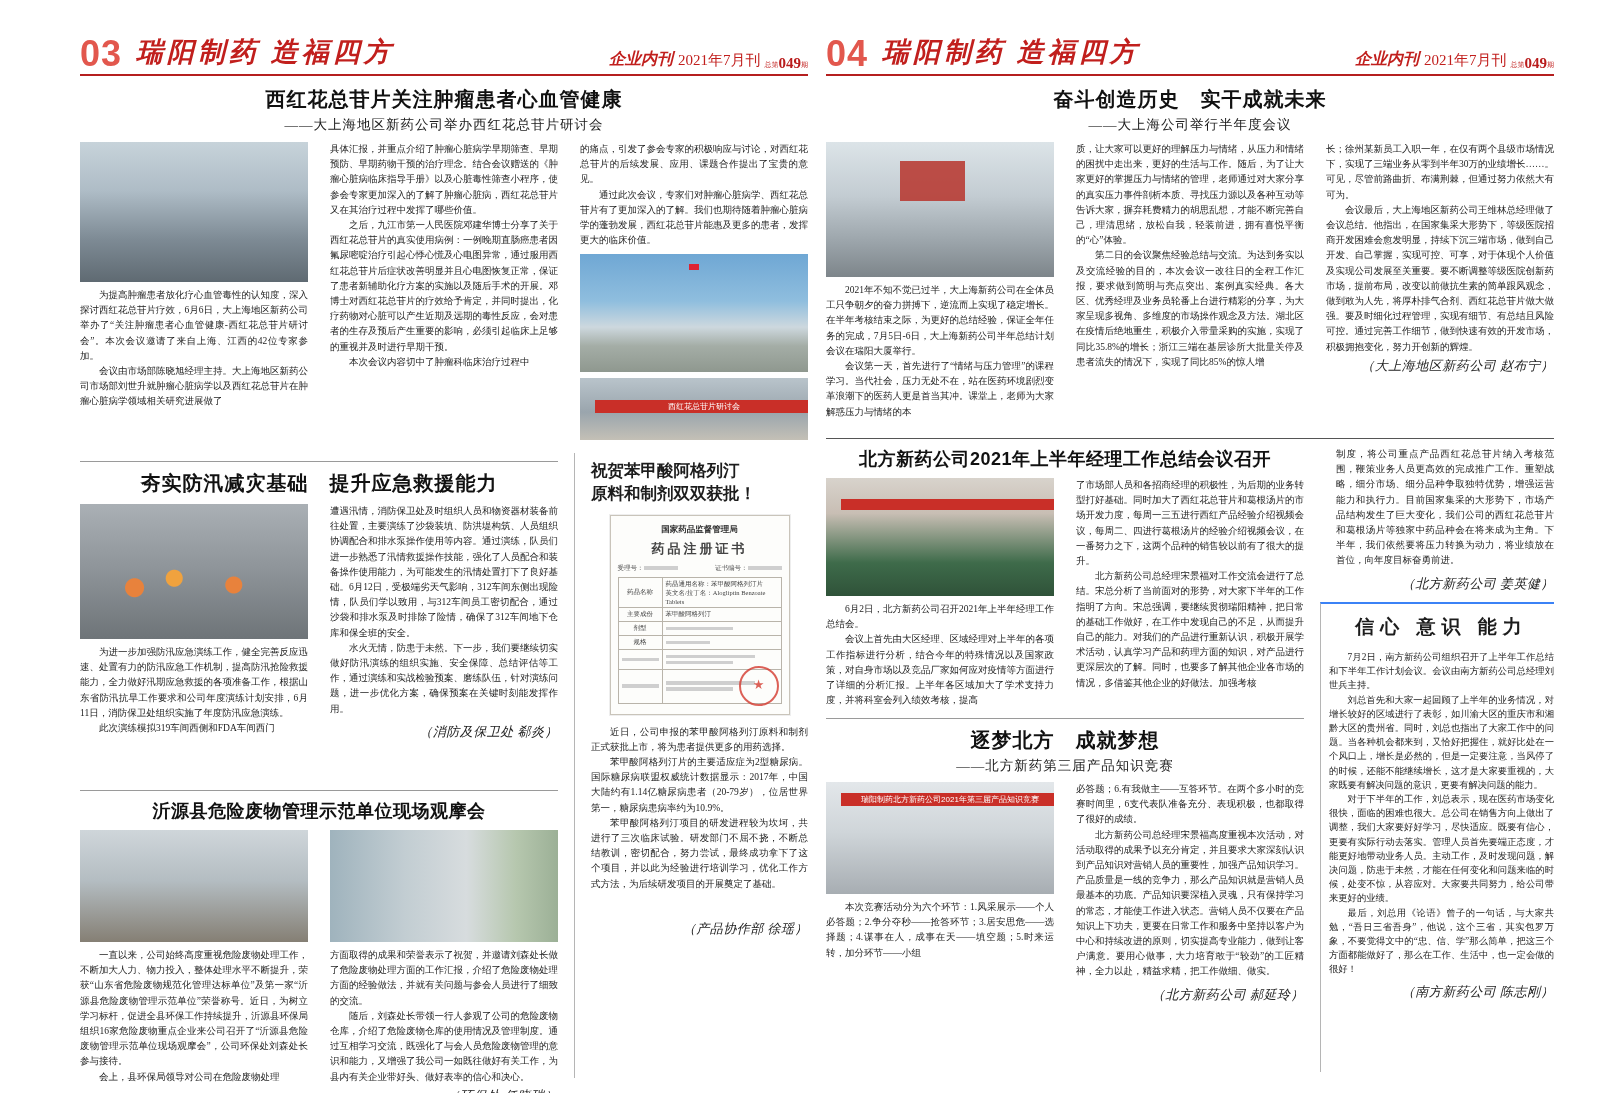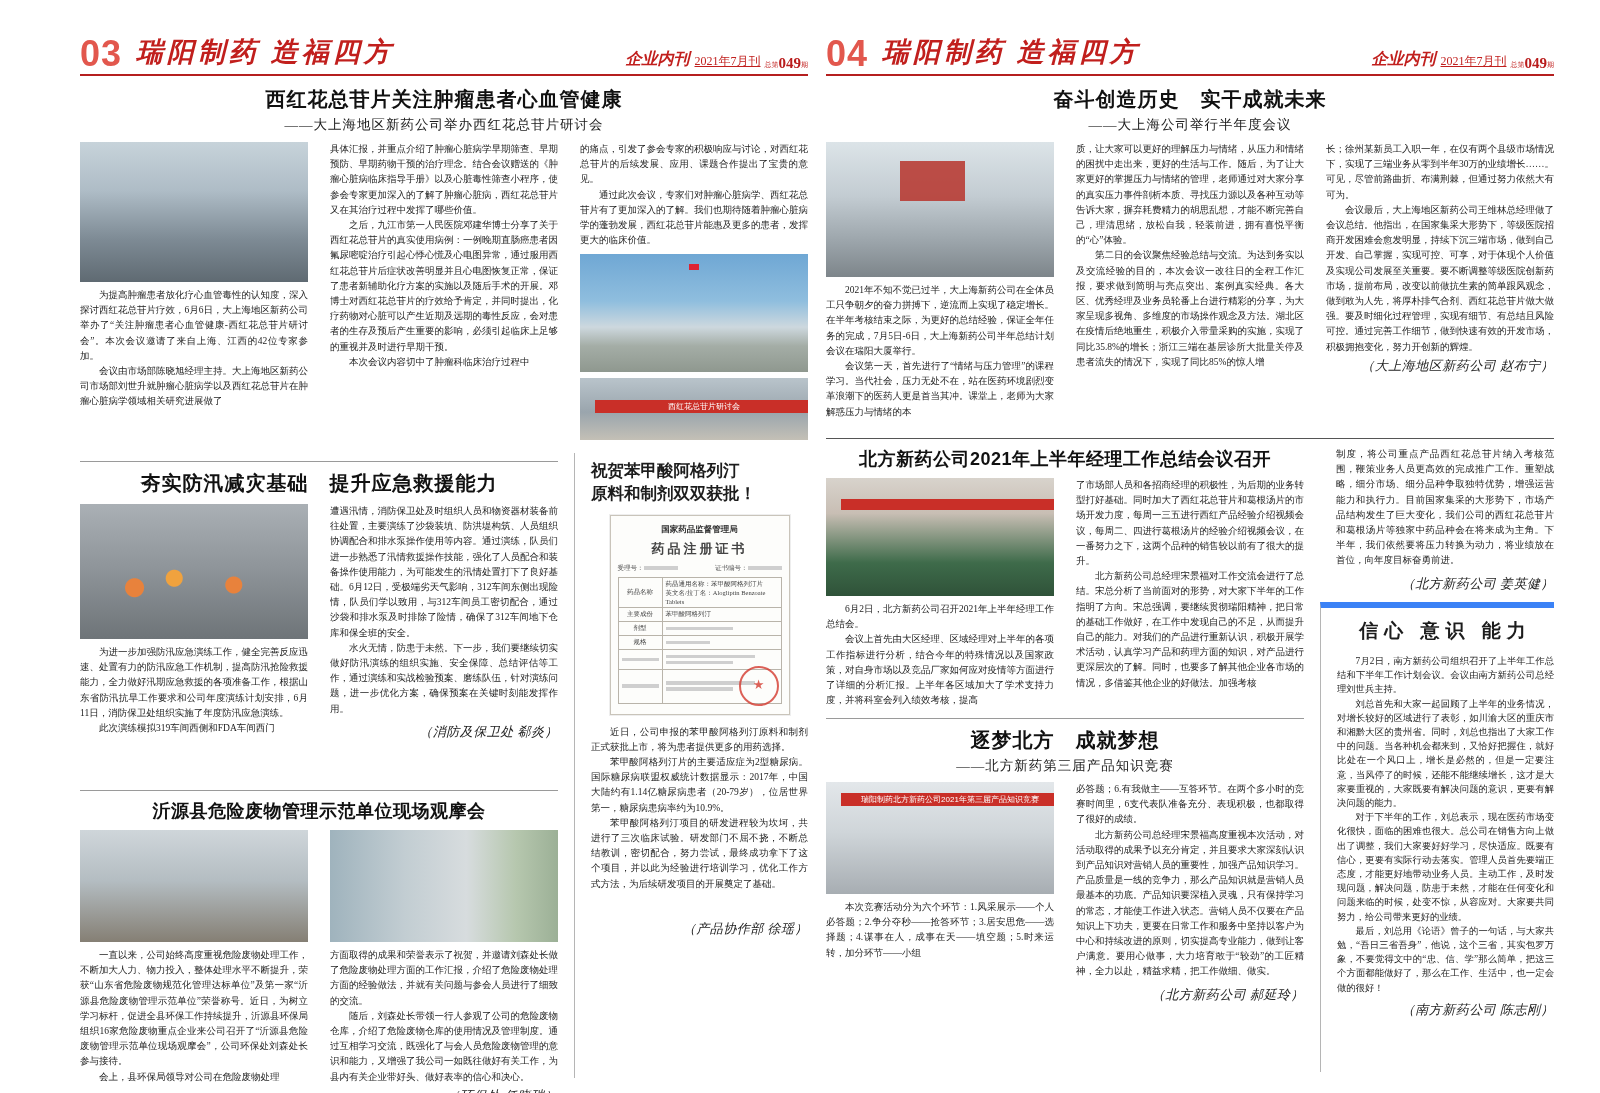--- a/index.html
+++ b/index.html
@@ -8,21 +8,21 @@
   .page { position:absolute; top:0; width:744px; height:1093px; padding:30px 8px 10px 8px; }
   .page.left  { left:28px;margin-left:44px; }
   .page.right { left:818px; }
 
   
   .masthead { display:flex; align-items:flex-end; border-bottom:2px solid #b51f1f; padding-bottom:4px; height:46px; }
   .pageno { font-family:"Liberation Sans","DejaVu Sans",sans-serif; font-size:36px; font-weight:bold; color:#e2574d; line-height:0.9; letter-spacing:1px; }
   .brand { font-size:27px; font-weight:bold; font-style:italic; color:#c11f1d; margin-left:14px; letter-spacing:4px; white-space:nowrap; }
   .mh-right { margin-left:auto; display:flex; align-items:flex-end; white-space:nowrap; }
   .jname { font-size:16px; font-weight:bold; font-style:italic; color:#c11f1d; margin-right:5px; }
-  .jdate { font-size:12px; color:#c11f1d; margin-right:4px;text-decoration:underline; }
+  .jdate { font-size:15px; color:#c11f1d; margin-right:4px; }
   .jlabel { font-size:7px; color:#c11f1d; }
   .jno { font-size:15px; font-weight:bold; color:#b91c1c; line-height:0.9; }
 
   
   .h-main { text-align:center; font-family:"Liberation Sans","DejaVu Sans",sans-serif; font-weight:bold; color:#111; }
   .h1a { font-size:20px; margin-top:10px; letter-spacing:1px; }
   .h1sub { text-align:center; font-size:13.5px; margin-top:3px; font-family:"Liberation Serif",serif; font-weight:normal; letter-spacing:1px; }
   .h2 { font-size:20px; letter-spacing:1px; }
   .h3 { font-size:18px; letter-spacing:0.5px; }
 
@@ -63,21 +63,21 @@
   .cert-meta .bar { display:inline-block; width:34px; height:4px; background:#cfcfcf; }
   .cert table { width:100%; border-collapse:collapse; }
   .cert td { border:1px solid #b9b4aa; font-size:6.5px; color:#444; padding:2px 3px; vertical-align:middle; }
   .cert td.lab { width:44px; text-align:center; }
   .cbar { height:3.5px; background:#cfcfcf; margin:2.5px 0; }
   .cbar.w60 { width:60%; } .cbar.w80 { width:80%; } .cbar.w40 { width:40%; }
   .seal { position:absolute; right:10px; bottom:8px; width:40px; height:40px; border:2px solid #d43a2f; border-radius:50%; opacity:0.8; }
   .seal::after { content:"★"; position:absolute; left:50%; top:50%; transform:translate(-50%,-54%); color:#d43a2f; font-size:13px; }
 
   
-  .faithbox { border-left:1px solid #b5b5b5; border-top:6px solid #3b82f6; padding:10px 0 0 16px; }
+  .faithbox { border-left:1px solid #b5b5b5; border-top:2px solid #3b82f6; padding:10px 0 0 8px; }
   .faith-title { text-align:center; font-family:"Liberation Sans",sans-serif; font-weight:bold; font-size:19px; letter-spacing:6px; margin-bottom:10px; }
   .faithbox p.t { font-size:9.3px; line-height:14.2px; }
 
   .region { overflow:hidden; }
 </style>
 </head>
 <body>
 
 <div class="sheet">
 

